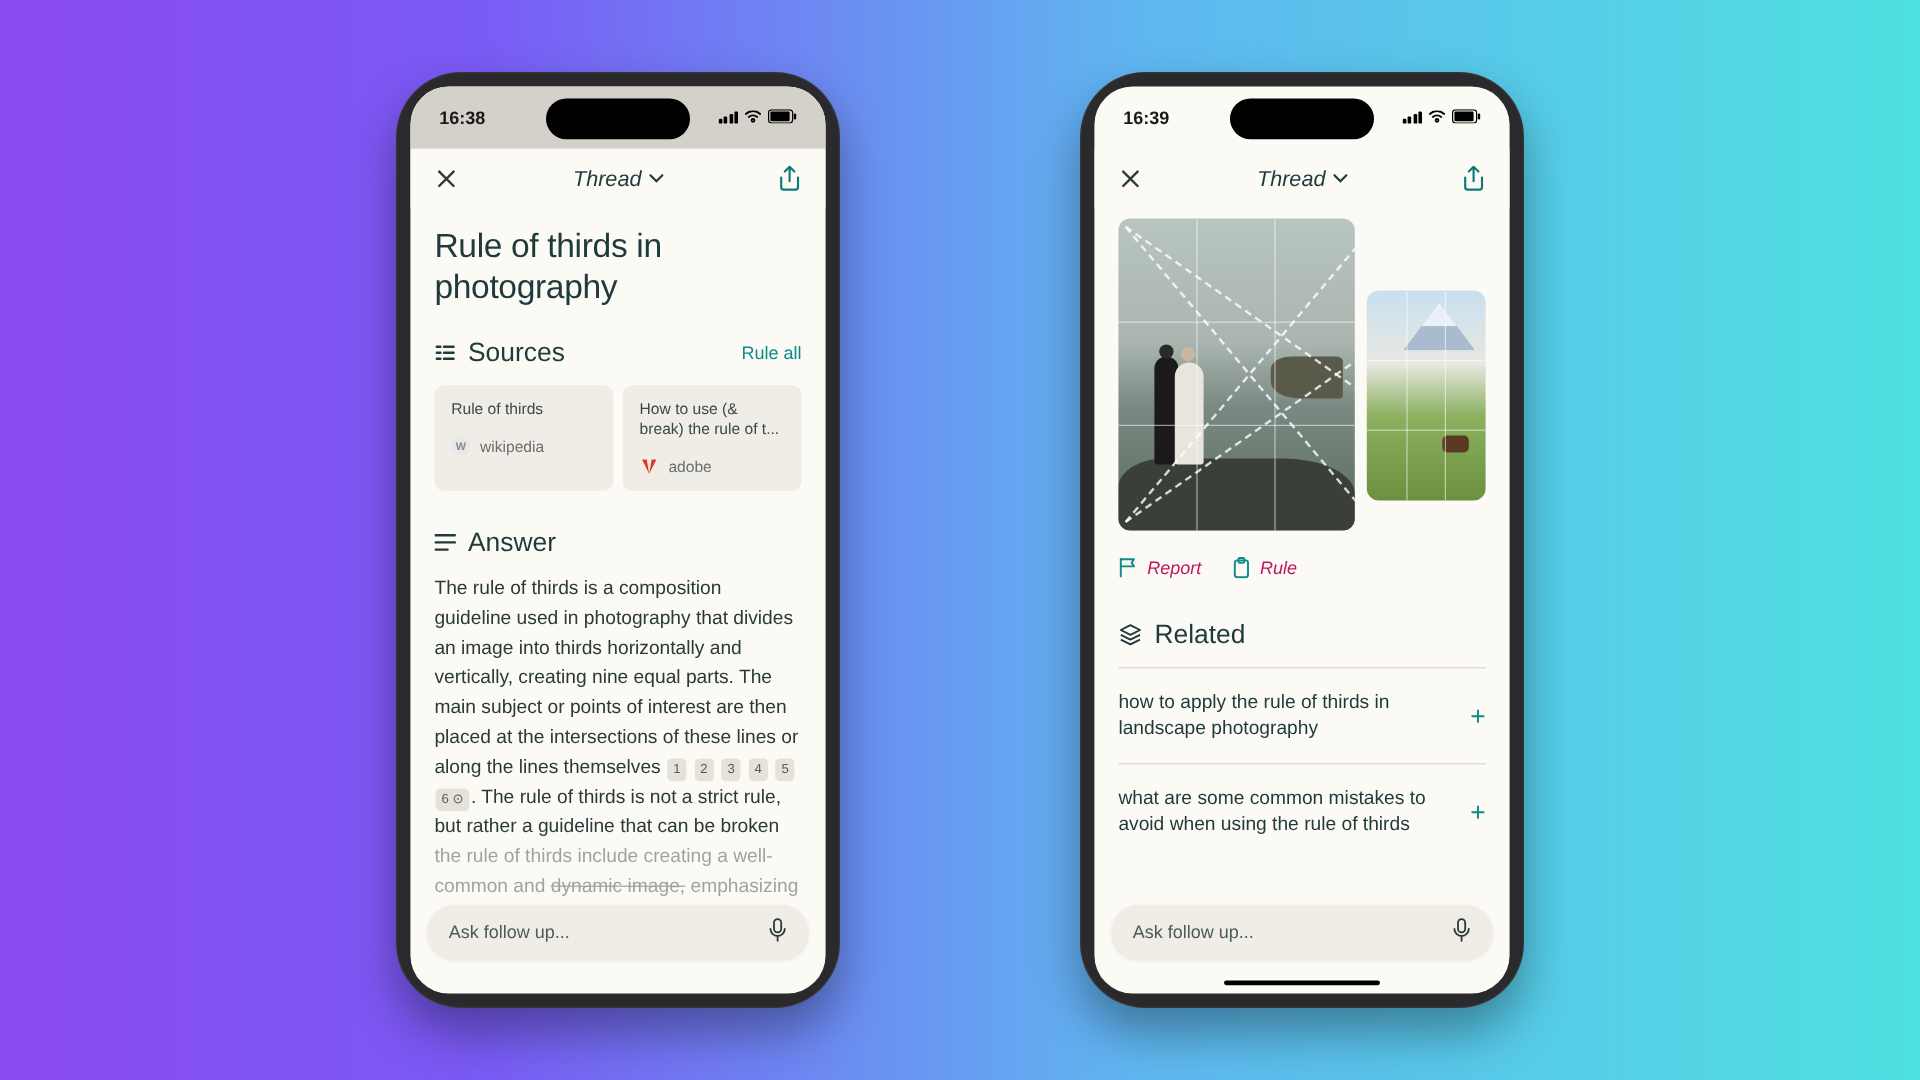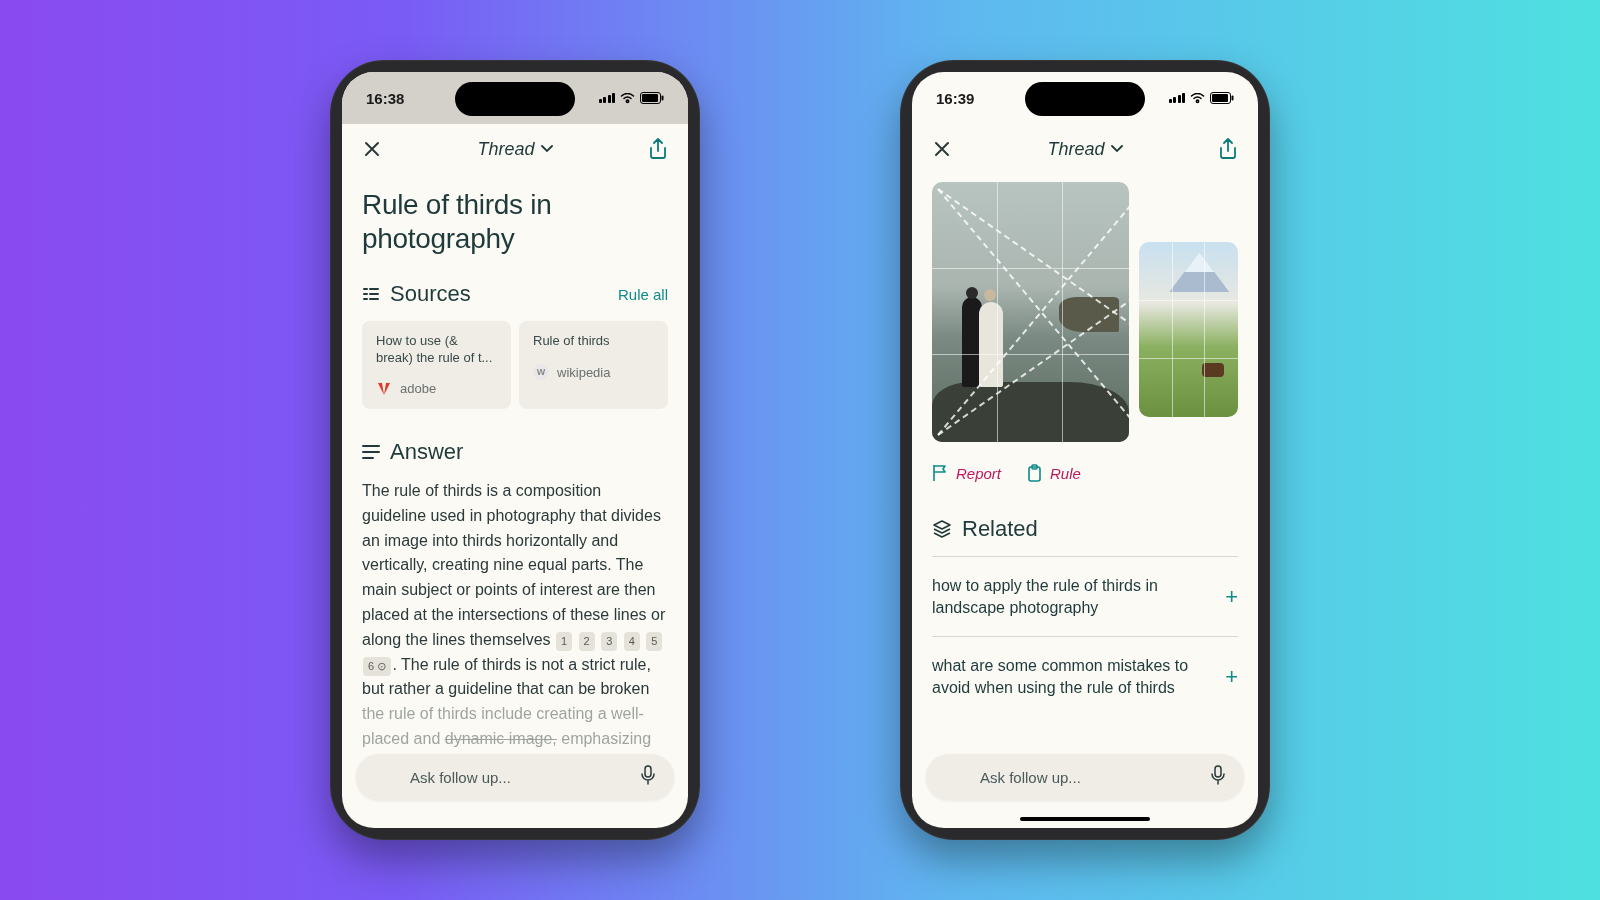--- a/index.html
+++ b/index.html
@@ -60,21 +60,21 @@
   .favicon { width: 16px; height: 16px; border-radius: 50%; display: inline-flex; align-items: center; justify-content: center; font-size: 9px; font-weight: bold; }
   .fav-w { background: #e8e8e8; color: #888; }
   .fav-a { background: transparent; }
   .answer-text { font-size: 16px; line-height: 1.55; color: #2a3a3a; }
   .cite { display: inline-block; background: #e5e2d9; border-radius: 4px; padding: 1px 5px; font-size: 11px; color: #5a5a5a; margin: 0 1px; }
   .followup {
     position: absolute; bottom: 28px; left: 14px; right: 14px; height: 46px;
     background: #efede6; border-radius: 24px; display: flex; align-items: center;
     padding: 0 18px; justify-content: space-between; box-shadow: 0 1px 3px rgba(0,0,0,0.08);
   }
-  .followup .ph { color: #4a5a5a; font-size: 15px; margin-left: 36px; }
+  .followup .ph { color: #4a5a5a; font-size: 15px; }
   .home-ind { position: absolute; bottom: 7px; left: 50%; transform: translateX(-50%);
     width: 130px; height: 4px; background: #000; border-radius: 3px; }
   
   .img-row { display: flex; gap: 10px; margin-top: 8px; margin-bottom: 22px; }
   .thumb { border-radius: 10px; overflow: hidden; position: relative; }
   .thumb1 { width: 220px; height: 260px; background: linear-gradient(180deg,#b8c4c0 0%,#aab5b0 40%,#7a8a82 60%,#5a6a60 100%); }
   .thumb2 { width: 110px; height: 175px; margin-top: 60px; background: linear-gradient(180deg,#c8e0f0 0%,#e8e8e0 35%,#8ab060 60%,#6a9040 100%); }
   .grid-overlay { position: absolute; inset: 0; }
   .grid-overlay .vline, .grid-overlay .hline { position: absolute; background: rgba(255,255,255,0.55); }
   .grid-overlay .vline { width: 1px; top:0; bottom:0; }
@@ -159,35 +159,35 @@
           <svg width="18" height="18" viewBox="0 0 18 18">
               <path d="M2 4h3M2 9h3M2 14h3M8 4h8M8 9h8M8 14h8" stroke="#1e3a3a" stroke-width="2" stroke-linecap="round"></path>
             </svg>
           <span>Sources</span>
         </div>
         <span class="show-all">Rule all</span>
       </div>
 
       <div class="source-row">
         <div class="source-card">
+          <span class="title">Rule of thirds</span>
+          <span class="src">
+            <span class="favicon fav-w">W</span>
+            <span>wikipedia</span>
+          </span>
+        </div>
+        <div class="source-card">
           <span class="title">How to use (&amp; break) the rule of t...</span>
           <span class="src">
             <span class="favicon fav-a">
               <svg width="14" height="14" viewBox="0 0 14 14">
                   <path d="M1 1h4l2 12zM9 1h4L7 13z" fill="#e03a2a"></path>
                 </svg>
             </span>
             <span>adobe</span>
-          </span>
-        </div>
-        <div class="source-card">
-          <span class="title">Rule of thirds</span>
-          <span class="src">
-            <span class="favicon fav-w">W</span>
-            <span>wikipedia</span>
           </span>
         </div>
       </div>
 
       <div class="section-hdr">
         <div class="left">
           <svg width="18" height="16" viewBox="0 0 18 16">
               <path d="M1 2h16M1 8h16M1 14h10" stroke="#1e3a3a" stroke-width="2" stroke-linecap="round"></path>
             </svg>
           <span>Answer</span>
@@ -197,21 +197,21 @@
       <p class="answer-text answer-blur">
         <span>The rule of thirds is a composition guideline used in photography that divides an image into thirds horizontally and vertically, creating nine equal parts. The main subject or points of interest are then placed at the intersections of these lines or along the lines themselves </span>
         <span class="cite">1</span>
         <span class="cite">2</span>
         <span class="cite">3</span>
         <span class="cite">4</span>
         <span class="cite">5</span>
         <br>
         <span class="cite"><span>6</span> ⊙</span><span>. The rule of thirds is not a strict rule, but rather a guideline that can be broken</span><br>
         <span style="opacity:.45">the rule of thirds include creating a well-</span><br>
-        <span style="opacity:.45">placed and </span><span class="strike" style="opacity:.45">dynamic image,</span><span style="opacity:.45"> emphasizing</span>
+        <span style="opacity:.45">common and </span><span class="strike" style="opacity:.45">dynamic image,</span><span style="opacity:.45"> emphasizing</span>
       </p>
 
       <div class="followup">
         <span class="ph">Ask follow up...</span>
         <span>
           <svg width="16" height="20" viewBox="0 0 16 20">
               <rect x="5" y="1" width="6" height="11" rx="3" fill="none" stroke="#2a3a3a" stroke-width="1.5"></rect>
               <path d="M2 9a6 6 0 0012 0M8 15v4" fill="none" stroke="#2a3a3a" stroke-width="1.5" stroke-linecap="round"></path>
             </svg>
         </span>

